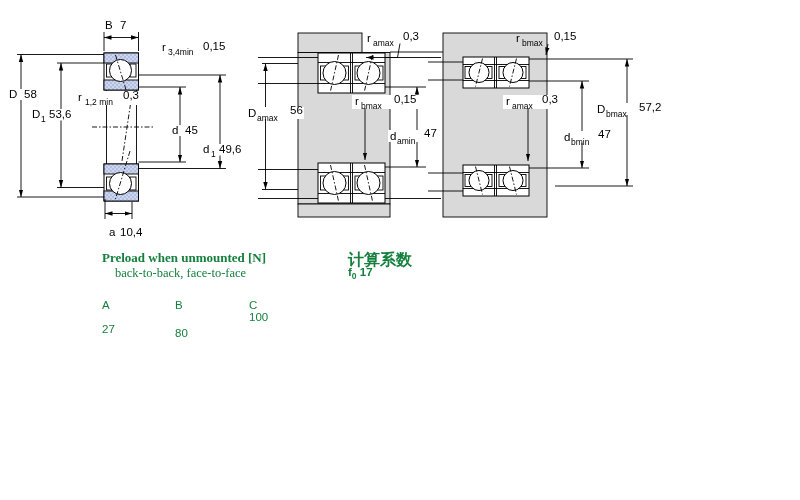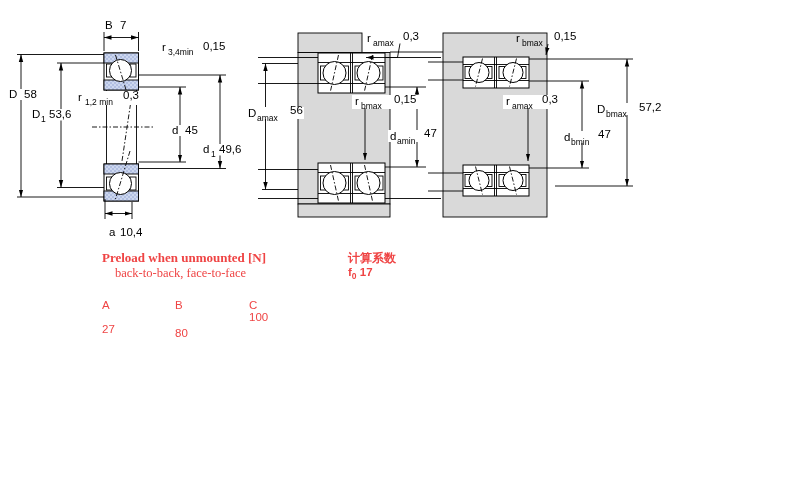--- a/index.html
+++ b/index.html
@@ -8,25 +8,25 @@
   svg{position:absolute;left:0;top:0;}
   svg text{font-family:"Liberation Sans",sans-serif;font-size:11.5px;fill:#000;}
   svg text.sub{font-size:8.5px;}
   .thin{stroke:#000;stroke-width:0.9;fill:none;}
   .dash{stroke:#000;stroke-width:0.9;fill:none;stroke-dasharray:5 2 1.5 2;}
   .blk{fill:#ffffff;stroke:#000;stroke-width:1;}
   .gray{fill:#d9d9d9;stroke:#000;stroke-width:0.9;}
   .ball{fill:#ffffff;stroke:#000;stroke-width:1;}
   .cage{fill:#ffffff;stroke:#000;stroke-width:0.9;}
   .bg{fill:#ffffff;stroke:none;}
-  .txtblock{position:absolute;color:#ef4444;white-space:nowrap;}
+  .txtblock{position:absolute;color:#15803d;white-space:nowrap;}
   .serifb{font-family:"Liberation Serif",serif;font-weight:bold;font-size:13px;}
   .serif{font-family:"Liberation Serif",serif;font-size:12.5px;}
   .sans{font-family:"Liberation Sans",sans-serif;font-size:11.5px;}
-  .cjkb{font-weight:bold;font-size:12px;}
+  .cjkb{font-weight:bold;font-size:16px;}
   sub.s0{font-size:8.5px;}
 </style>
 </head>
 <body>
 
 <div id="stage">
 
 <svg width="800" height="335" viewBox="0 0 800 335">
   <defs>
     <pattern id="dots" width="4" height="4" patternUnits="userSpaceOnUse">

